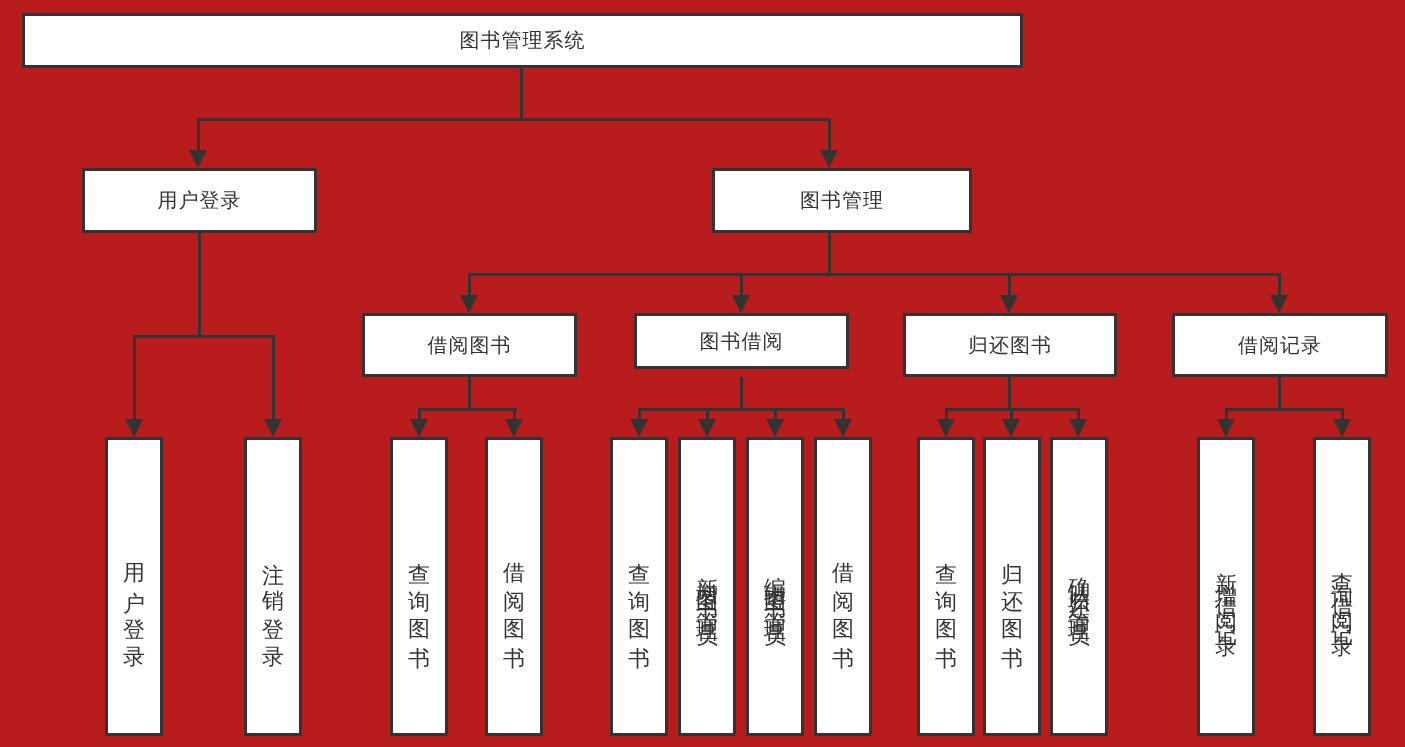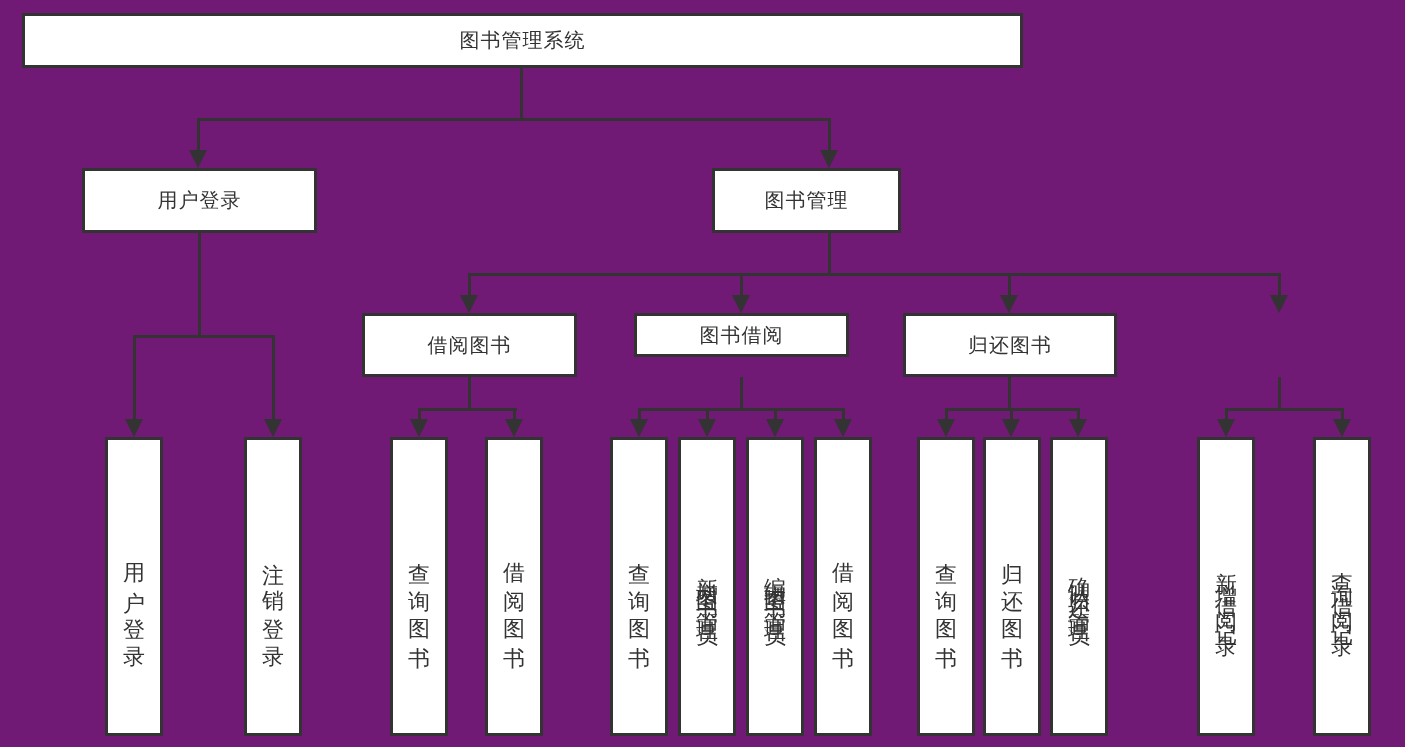--- a/index.html
+++ b/index.html
@@ -1,20 +1,20 @@
 <!DOCTYPE html>
 <html><head>
 <meta charset="utf-8">
 <style>
   html, body { margin: 0; padding: 0; background: #ffffff; }
   #canvas {
     position: relative;
     width: 1405px;
     height: 747px;
-    background: #701a75;
+    background: #b91c1c;
     font-family: "Liberation Sans", sans-serif;
     color: #333333;
     overflow: hidden;
   }
   
   .node {
     position: absolute;
     box-sizing: border-box;
     border: 3px solid #333333;
     background: #ffffff;
@@ -88,21 +88,21 @@
   <div class="vline" style="left:520px; top:68px; height:50px;"></div>
   <div class="hline" style="left:197px; top:118px; width:634px;"></div>
   <div class="vline" style="left:197px; top:118px; height:37px;"></div>
   <div class="arrow" style="left:189px; top:150px;"></div>
   <div class="vline" style="left:828px; top:118px; height:37px;"></div>
   <div class="arrow" style="left:820px; top:150px;"></div>
 
   <div class="node" style="left:82px; top:168px; width:235px; height:65px;">
     <span class="lbl">用户登录</span>
   </div>
-  <div class="node" style="left:712px; top:168px; width:189px; height:65px;">
+  <div class="node" style="left:712px; top:168px; width:260px; height:65px;">
     <span class="lbl">图书管理</span>
   </div>
 
   <div class="vline" style="left:198px; top:233px; height:102px;"></div>
   <div class="hline" style="left:133px; top:335px; width:142px;"></div>
   <div class="vline" style="left:133px; top:335px; height:88px;"></div>
   <div class="arrow" style="left:125px; top:419px;"></div>
   <div class="vline" style="left:272px; top:335px; height:88px;"></div>
   <div class="arrow" style="left:264px; top:419px;"></div>
 
@@ -113,25 +113,28 @@
   <div class="vline" style="left:740px; top:273px; height:27px;"></div>
   <div class="arrow" style="left:732px; top:295px;"></div>
   <div class="vline" style="left:1008px; top:273px; height:27px;"></div>
   <div class="arrow" style="left:1000px; top:295px;"></div>
   <div class="vline" style="left:1278px; top:273px; height:27px;"></div>
   <div class="arrow" style="left:1270px; top:295px;"></div>
 
   <div class="node" style="left:362px; top:313px; width:215px; height:64px;">
     <span class="lbl">借阅图书</span>
   </div>
-  <div class="node" style="left:634px; top:313px; width:215px; height:44px;">
+  <div class="node" style="left:634px; top:313px; width:215px; height:56px;">
     <span class="lbl">图书借阅</span>
   </div>
   <div class="node" style="left:903px; top:313px; width:214px; height:64px;">
     <span class="lbl">归还图书</span>
+  </div>
+  <div class="node" style="left:1172px; top:313px; width:216px; height:64px;">
+    <span class="lbl">借阅记录</span>
   </div>
 
   <div class="vline" style="left:468px; top:377px; height:31px;"></div>
   <div class="hline" style="left:418px; top:408px; width:99px;"></div>
   <div class="vline" style="left:418px; top:408px; height:15px;"></div>
   <div class="arrow" style="left:410px; top:419px;"></div>
   <div class="vline" style="left:513px; top:408px; height:15px;"></div>
   <div class="arrow" style="left:505px; top:419px;"></div>
 
   <div class="vline" style="left:740px; top:377px; height:31px;"></div>

